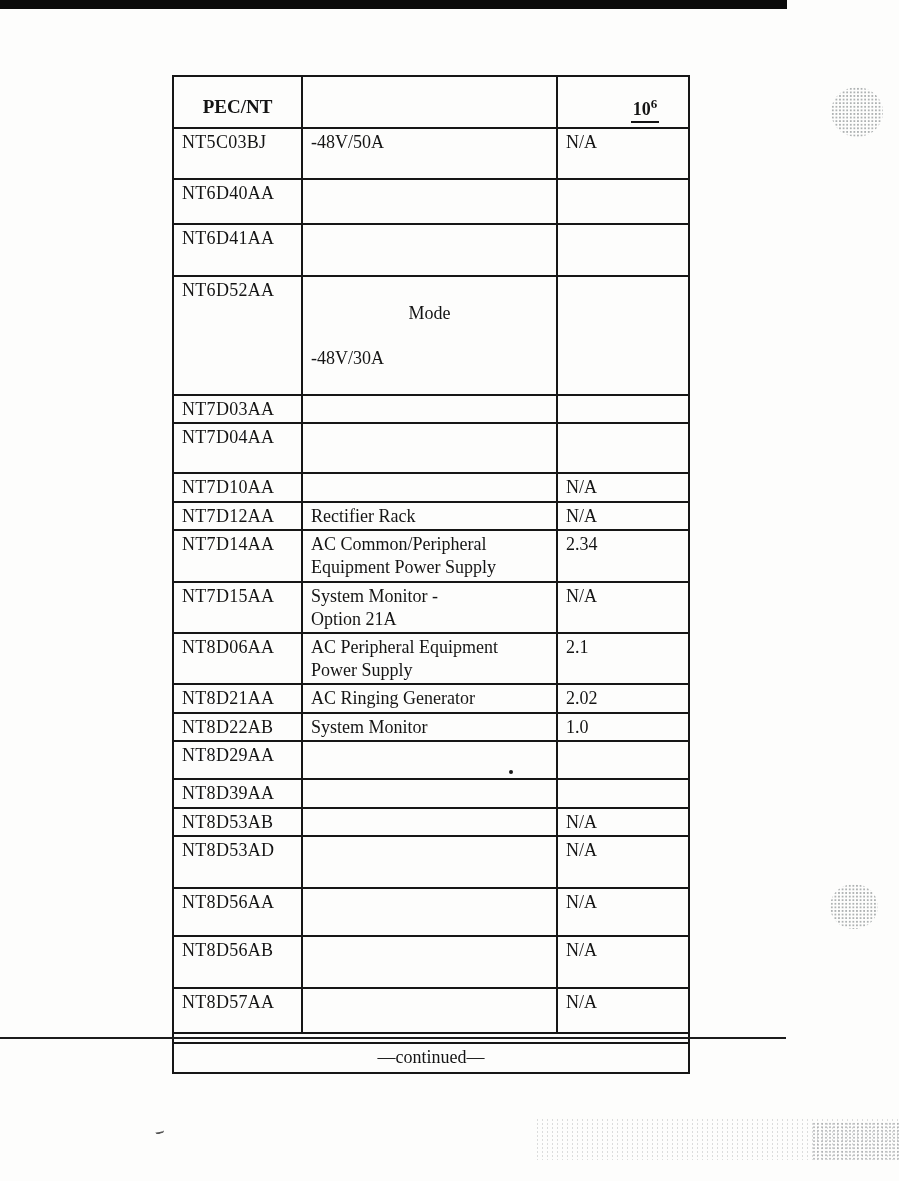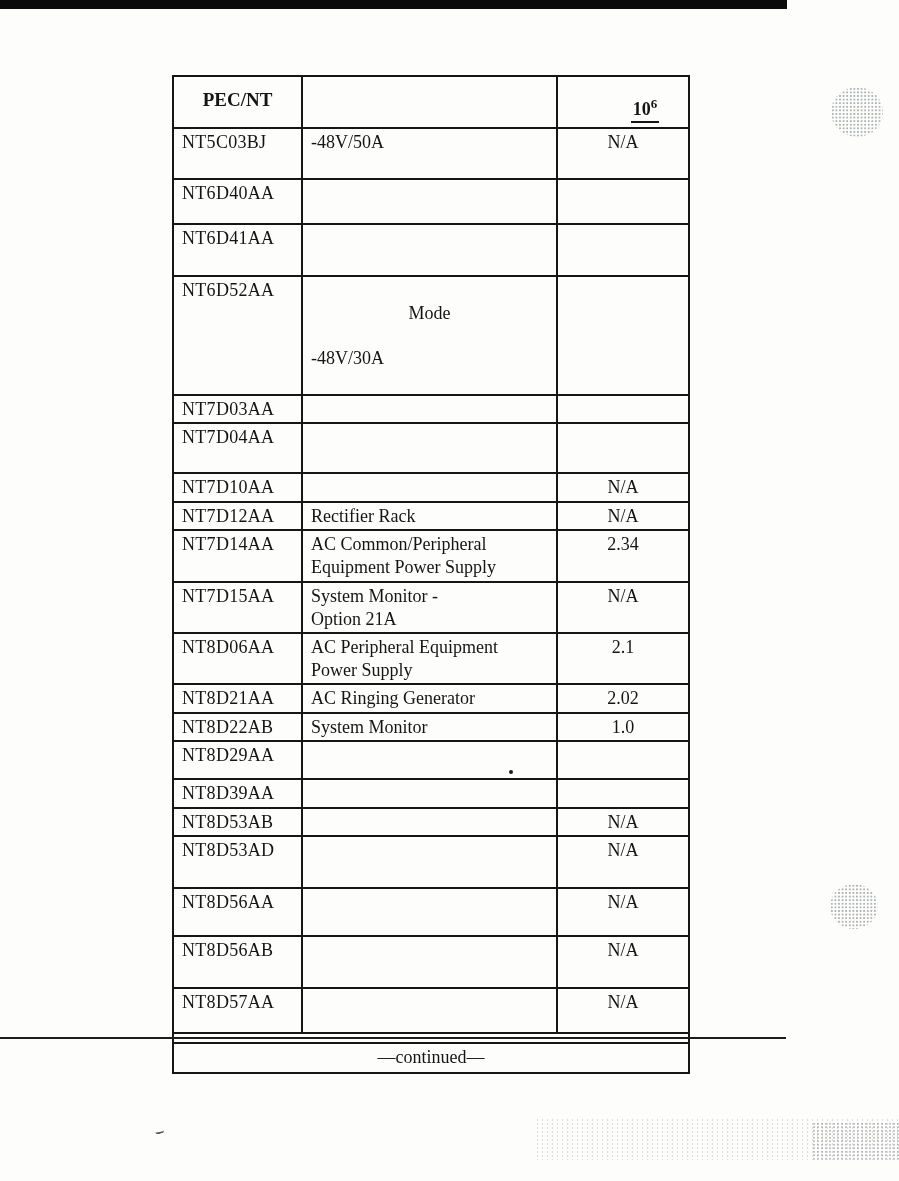--- a/index.html
+++ b/index.html
@@ -21,31 +21,31 @@
     position:absolute; left:172px; top:75px; width:516px;
     border-collapse:collapse; table-layout:fixed;
   }
   .doc-table th, .doc-table td {
     border:2px solid #161616;
     vertical-align:top;
     font-size:18px;
     line-height:1.25;
     padding:2px 8px;
   }
-  th.hdr-pec { font-weight:bold; font-size:19px; text-align:center; vertical-align:top; padding-top:11px;margin-top:22px; }
+  th.hdr-pec { font-weight:bold; font-size:19px; text-align:center; vertical-align:top; padding-top:18px;margin-top:22px; }
   th.hdr-desc { }
   th.hdr-val { font-weight:bold; font-size:18px; text-align:center; vertical-align:bottom; padding-bottom:4px; }
   .hdr-underline { display:inline-block; border-bottom:2px solid #141414; padding:0 2px 1px 2px;margin-left:44px; }
   .hdr-underline sup { font-size:13px; font-weight:bold; }
 
   .pec-cell { letter-spacing:0.3px;margin-left:43px; }
   .desc-cell { white-space:pre-line; }
   .desc-bottom { vertical-align:bottom; padding-bottom:3px; }
   .center-line { text-align:center; }
-  .val-cell { text-align:center; }
+  .val-cell { text-align:left; }
 
   .spacer-cell {
     border-top:none; border-bottom:none;
     border-left:2px solid #161616; border-right:2px solid #161616;
     padding:0; height:10px;
   }
   .footer-cell { text-align:center; font-size:18px; padding:4px 0 6px 0; }
 
   
   .halftone {

